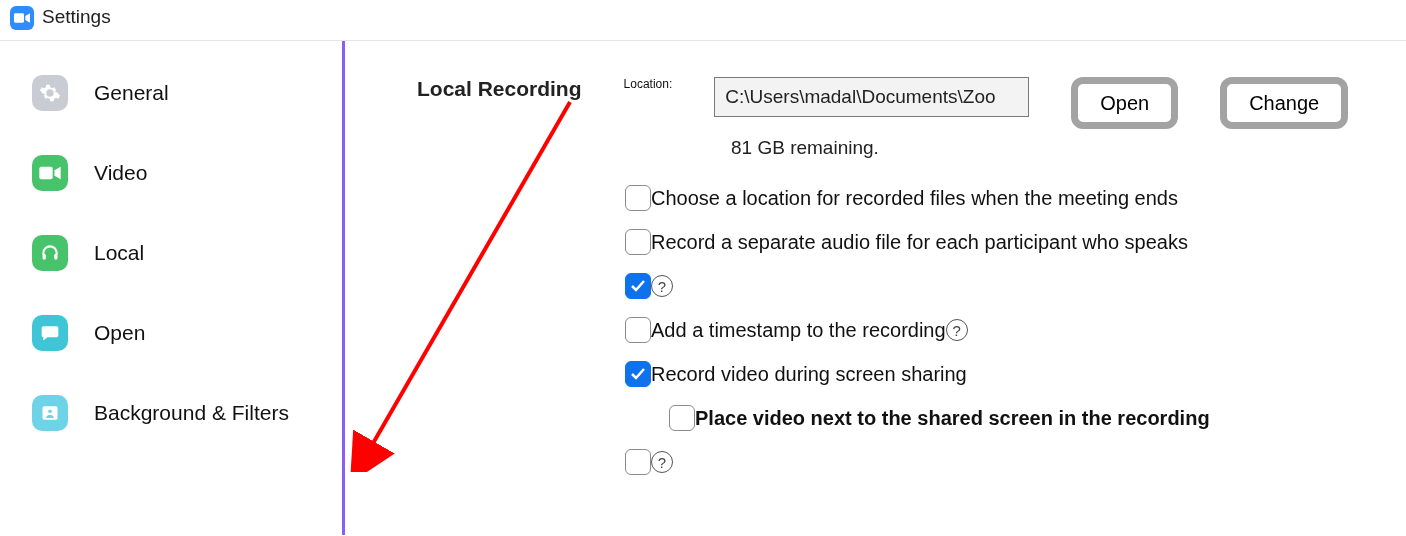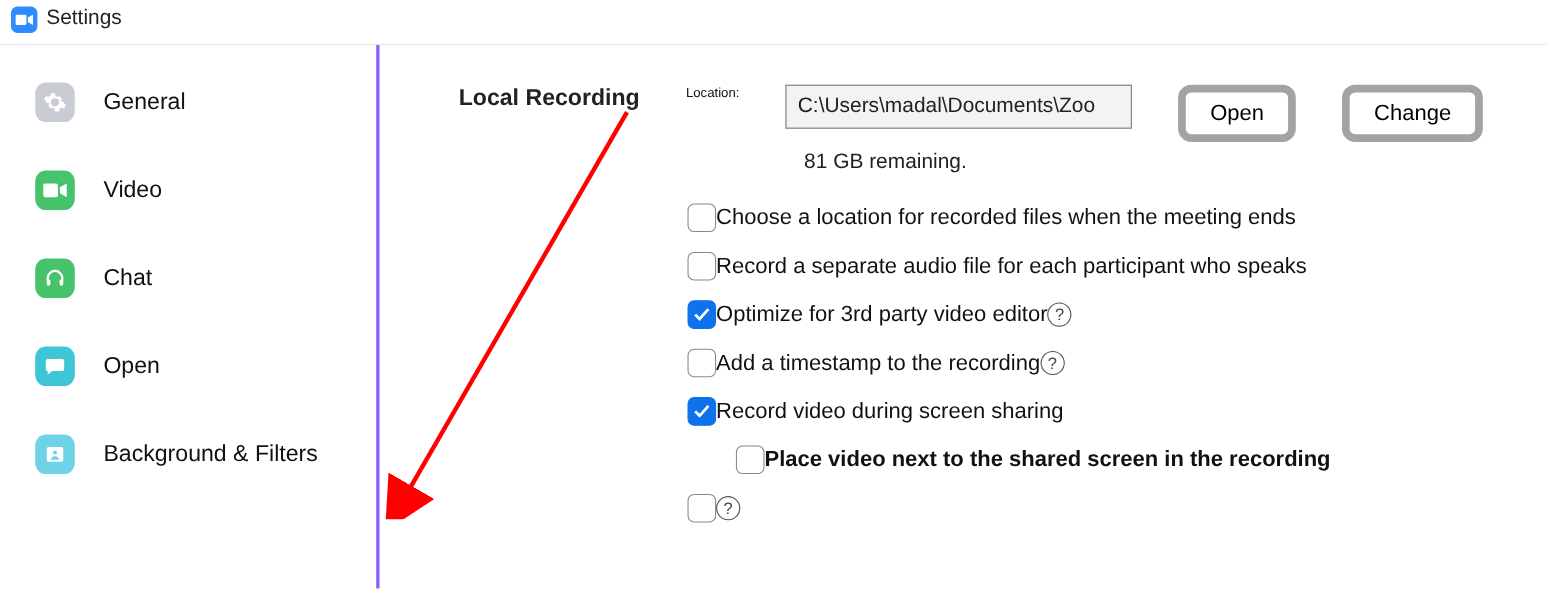--- a/index.html
+++ b/index.html
@@ -143,21 +143,21 @@
     </div>
 
     <div class="side-item">
       <span class="icon" style="background:#47c36b">
         <svg width="22" height="20" viewBox="0 0 24 24">
             <path fill="none" stroke="#fff" stroke-width="2.5" d="M4 14v-2a8 8 0 0116 0v2"></path>
             <rect x="3" y="13" width="4" height="7" rx="2" fill="#fff"></rect>
             <rect x="17" y="13" width="4" height="7" rx="2" fill="#fff"></rect>
           </svg>
       </span>
-      <span class="label">Chat</span>
+      <span class="label">Local</span>
     </div>
 
 
     <div class="side-item">
       <span class="icon" style="background:#3fc6d6">
         <svg width="22" height="20" viewBox="0 0 24 24">
             <path fill="#fff" d="M4 4h16a2 2 0 012 2v9a2 2 0 01-2 2H9l-5 4v-4a2 2 0 01-2-2V6a2 2 0 012-2z"></path>
           </svg>
       </span>
       <span class="label">Open</span>
@@ -199,21 +199,20 @@
         <span class="chk"></span>
         <span class="opt-label">Record a separate audio file for each participant who speaks</span>
       </div>
 
       <div class="opt-row">
         <span class="chk checked">
             <svg viewBox="0 0 16 14">
               <path d="M2 7l4 4 8-9" stroke="#fff" stroke-width="2.5" fill="none"></path>
             </svg>
           </span>
-        <span class="opt-label">Optimize for 3rd party video editor</span>
         <span class="help">?</span>
       </div>
 
       <div class="opt-row">
         <span class="chk"></span>
         <span class="opt-label">Add a timestamp to the recording</span>
         <span class="help">?</span>
       </div>
 
       <div class="opt-row">

